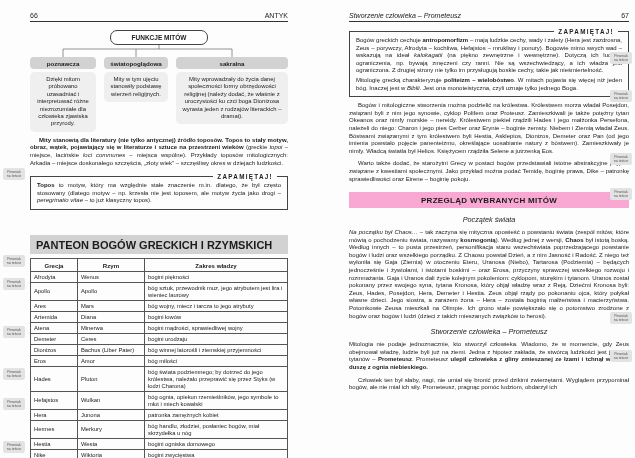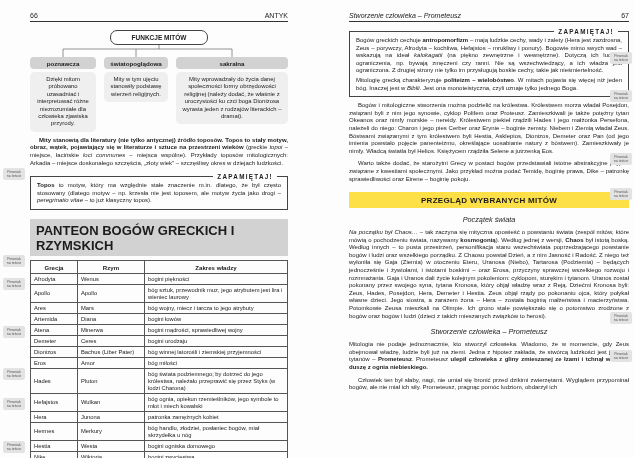--- a/index.html
+++ b/index.html
@@ -29,27 +29,27 @@
   .para{font-size:6px;line-height:7.6px;text-align:justify;margin-top:5px;}
   .indent{text-indent:9px;}
 
   .remember{position:relative;border:1px solid #444;margin-top:9px;
     padding:5px 6px 4px;font-size:6px;line-height:7.6px;text-align:justify;background:#fdfdfd;}
   .remember .label{position:absolute;top:-4.5px;right:10px;background:#fdfdfd;
     padding:0 4px;font-weight:bold;font-size:6.3px;letter-spacing:1.3px;}
   .remember p{margin:0 0 2px 0;}
   .remember p:last-child{margin-bottom:0;}
 
-  .bar{background:#d2d2d2;font-weight:bold;font-size:13px;padding:3.5px 6px;margin-top:9px;}
+  .bar{background:#d2d2d2;font-weight:bold;font-size:11px;padding:3.5px 6px;margin-top:25px;}
   table{width:100%;border-collapse:collapse;margin-top:4px;font-size:5.8px;line-height:7px;}
   th,td{border:0.8px solid #555;padding:1.5px 3px;text-align:left;vertical-align:middle;}
   th{text-align:center;font-weight:bold;font-size:6.1px;padding:2.5px 0;}
   td.c1{width:40px;}td.c2{width:60px;}
 
-  .section-bar{background:#fde047;text-align:center;font-weight:bold;font-size:8px;
+  .section-bar{background:#f9a8d4;text-align:center;font-weight:bold;font-size:8px;
     padding:3.5px 0;margin-top:9px;letter-spacing:0.3px;}
   .sub-title{text-align:center;font-weight:normal;font-style:italic;font-size:7.3px;margin-top:7px;}
 
   .tab{position:absolute;width:22px;background:#e3e3e3;border-radius:2px;
     font-size:3.6px;line-height:4.3px;text-align:center;color:#555;padding:1.5px 0;}
   .tab.tl{left:3px;}
   .tab.tr{left:610px;}
 </style>
 </head>
 <body>

